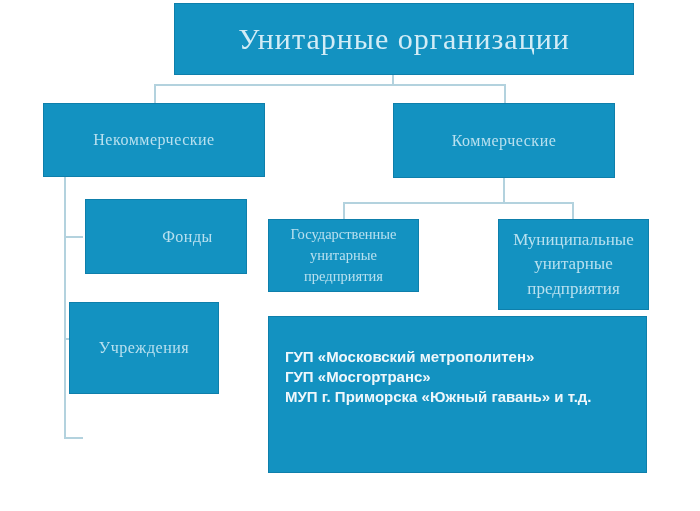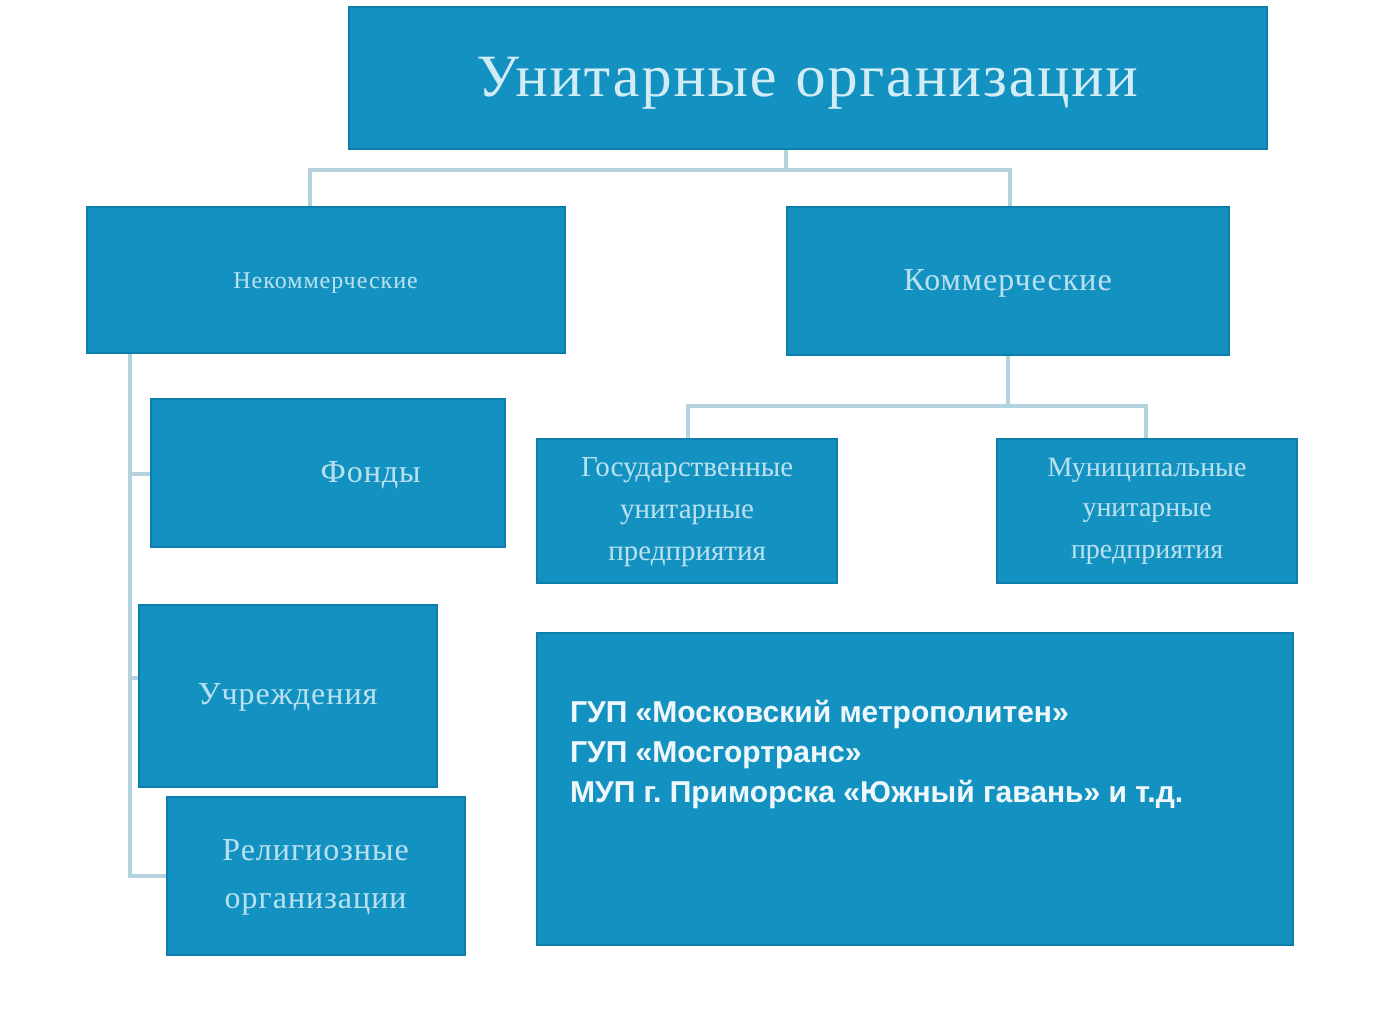--- a/index.html
+++ b/index.html
@@ -18,27 +18,27 @@
     position:absolute;
     background:var(--box-fill);
     border:1px solid var(--box-border);
     box-sizing:border-box;
     color:var(--label-text);
     display:flex;align-items:center;justify-content:center;
     text-align:center;
     font-family:"Liberation Serif",serif;
   }
   .node-root{left:174px;top:3px;width:460px;height:72px;font-size:30px;letter-spacing:1px;color:var(--title-text);}
-  .node-noncommercial{left:43px;top:103px;width:240px;height:74px;font-size:12px;letter-spacing:.5px;}
+  .node-noncommercial{left:43px;top:103px;width:222px;height:74px;font-size:16px;letter-spacing:.5px;}
   .node-commercial{left:393px;top:103px;width:222px;height:75px;font-size:16px;letter-spacing:.5px;}
-  .node-funds{left:75px;top:199px;width:178px;height:75px;font-size:16px;letter-spacing:.5px;padding-left:43px;}
+  .node-funds{left:85px;top:199px;width:162px;height:75px;font-size:16px;letter-spacing:.5px;padding-left:43px;}
   .node-institutions{left:69px;top:302px;width:150px;height:92px;font-size:16px;letter-spacing:.5px;}
   .node-religious{left:83px;top:398px;width:150px;height:80px;font-size:16px;letter-spacing:.5px;line-height:1.5;padding:0 8px;}
   .node-state{left:268px;top:219px;width:151px;height:73px;font-size:14.5px;line-height:1.45;padding:0 6px;}
-  .node-municipal{left:498px;top:219px;width:151px;height:73px;font-size:14px;line-height:1.45;padding:0 6px;}
+  .node-municipal{left:498px;top:219px;width:151px;height:91px;font-size:17px;line-height:1.45;padding:0 6px;}
   .examples{
     position:absolute;left:268px;top:316px;width:379px;height:157px;
     background:var(--box-fill);
     border:1px solid var(--box-border);
     box-sizing:border-box;
     color:var(--examples-text);
     font-family:"Liberation Sans",sans-serif;
     font-weight:bold;
     font-size:15px;line-height:1.32;
     padding:30px 16px 0 16px;
@@ -73,21 +73,20 @@
   <div class="node node-noncommercial">Некоммерческие</div>
   <div class="node node-commercial">Коммерческие</div>
 
   <div class="conn c-bracket-v"></div>
   <div class="conn c-stub-funds"></div>
   <div class="conn c-stub-institutions"></div>
   <div class="conn c-stub-religious"></div>
 
   <div class="node node-funds">Фонды</div>
   <div class="node node-institutions">Учреждения</div>
-  <div class="node node-religious">Религиозные организации</div>
 
   <div class="conn c-com-stub"></div>
   <div class="conn c-l2-h"></div>
   <div class="conn c-l2-dropL"></div>
   <div class="conn c-l2-dropR"></div>
 
   <div class="node node-state">Государственные унитарные предприятия</div>
   <div class="node node-municipal">Муниципальные унитарные предприятия</div>
 
   <div class="examples">

